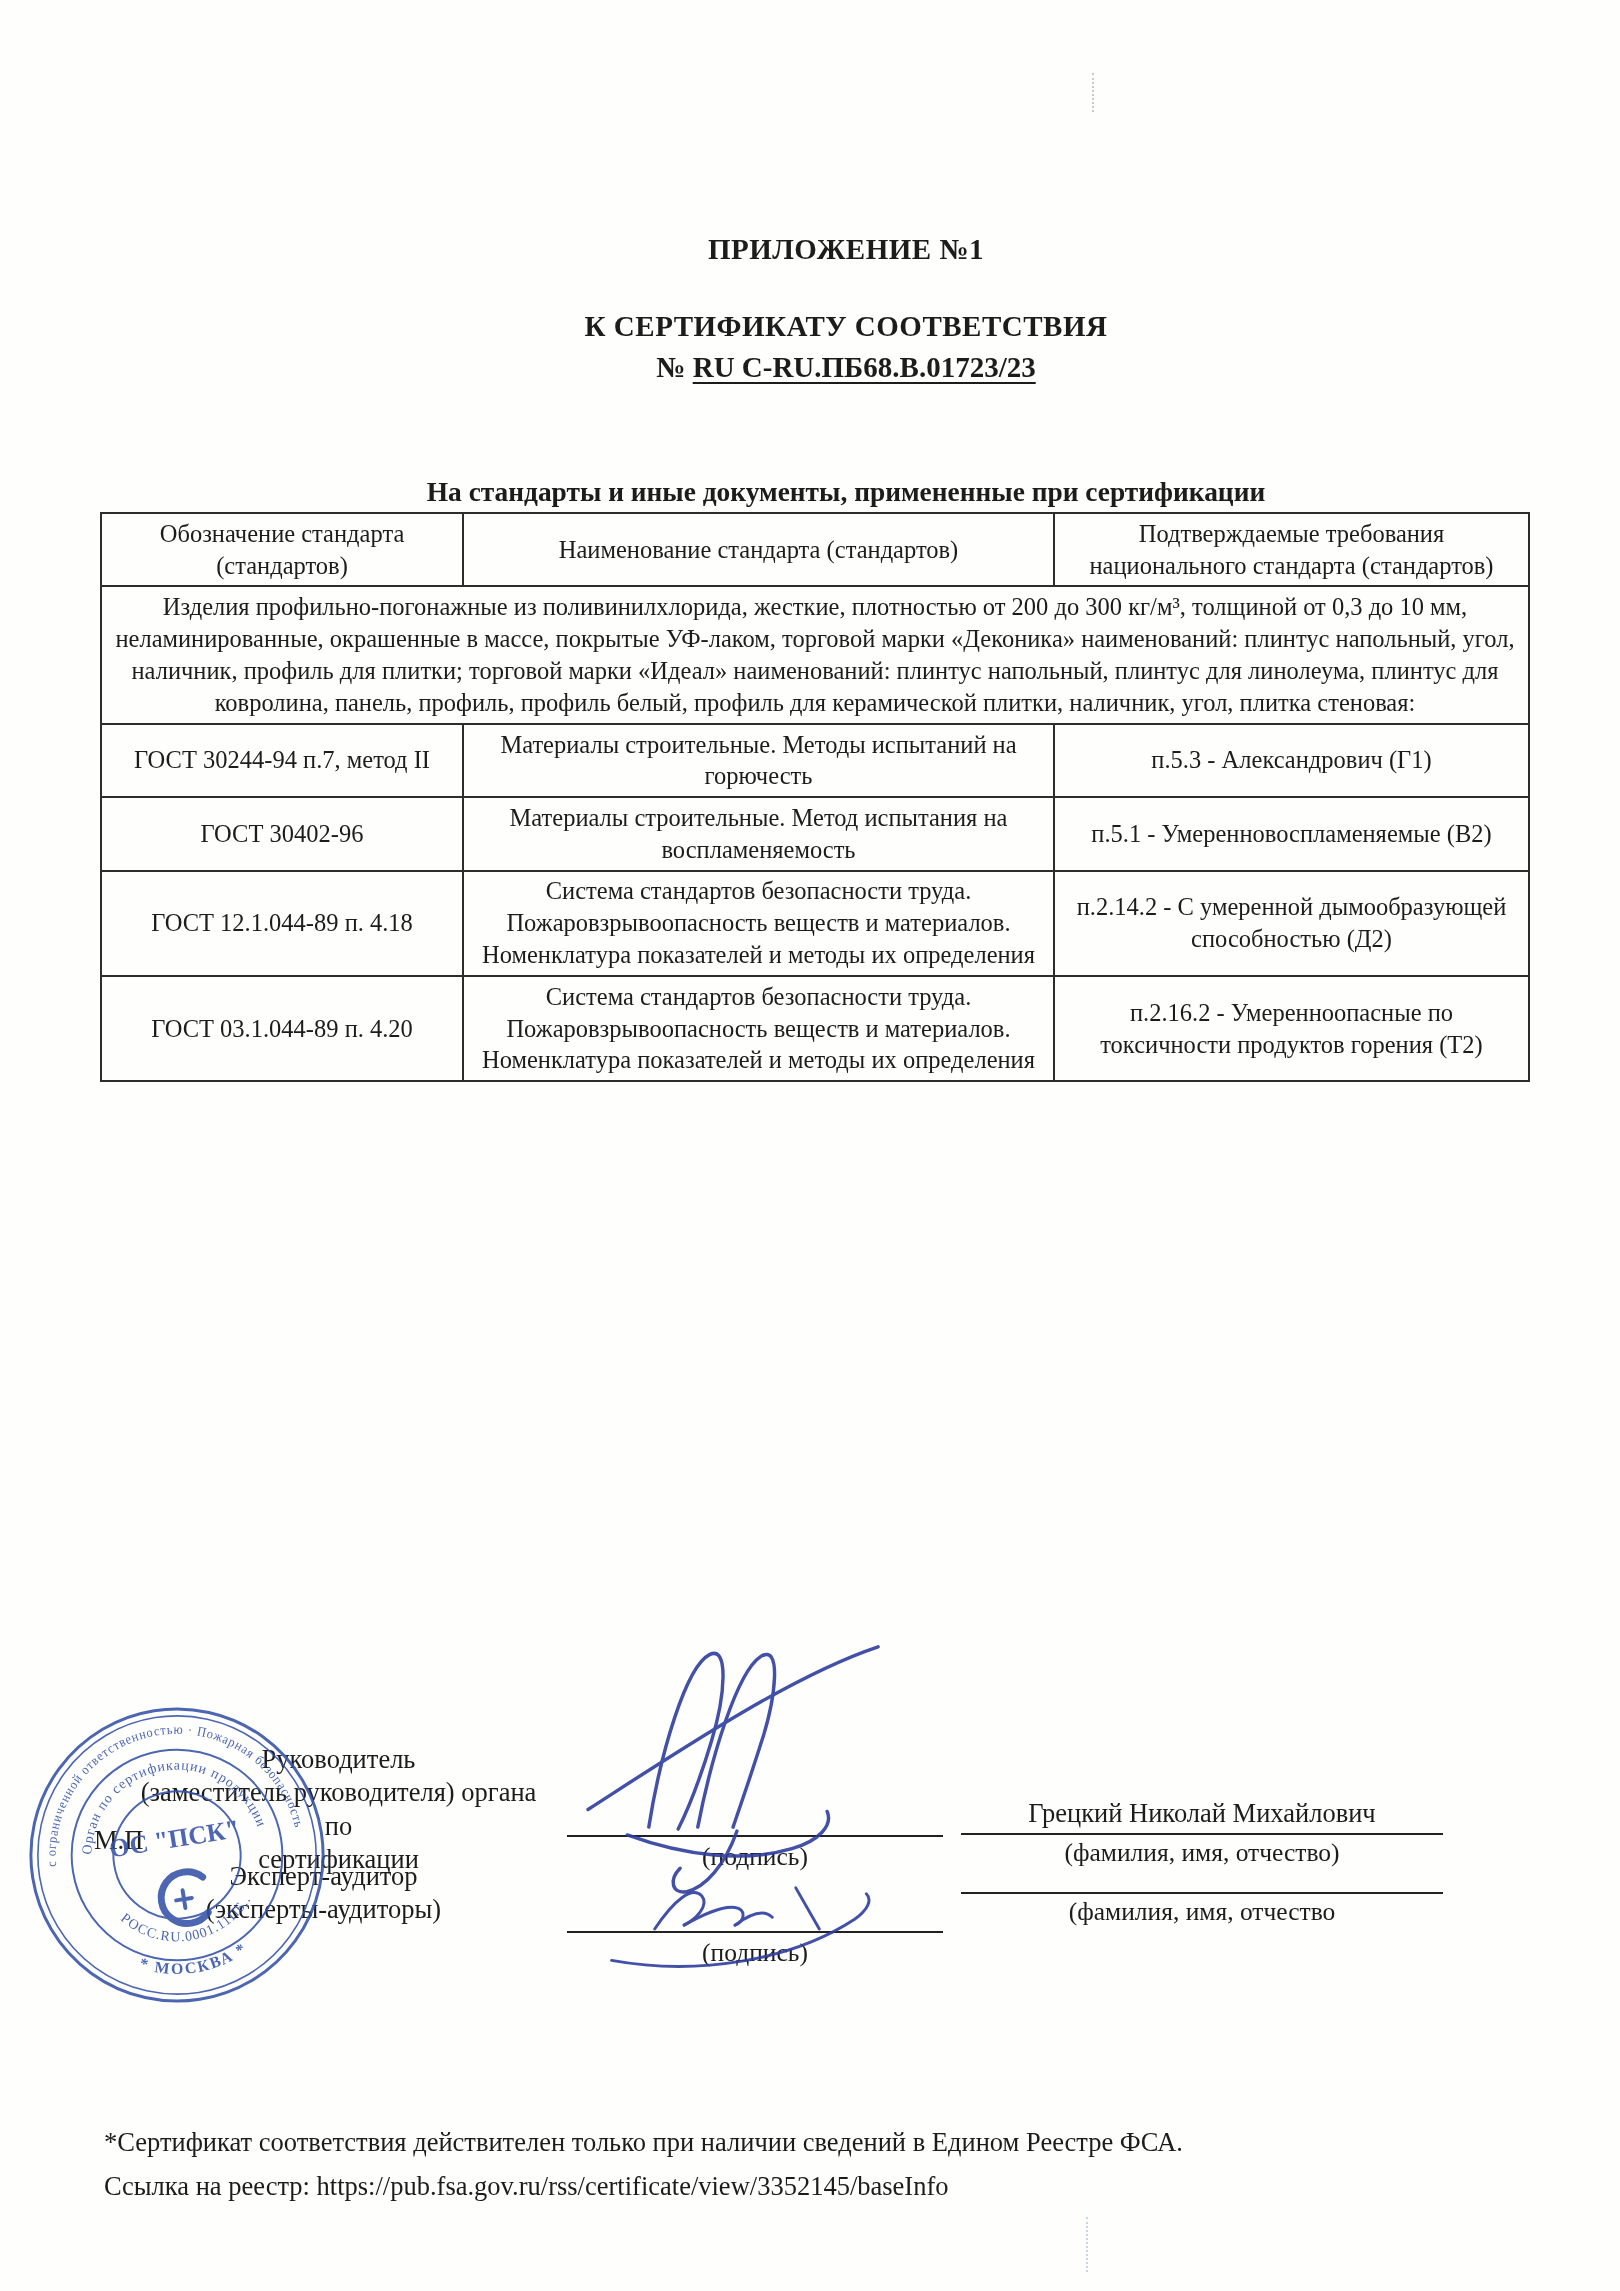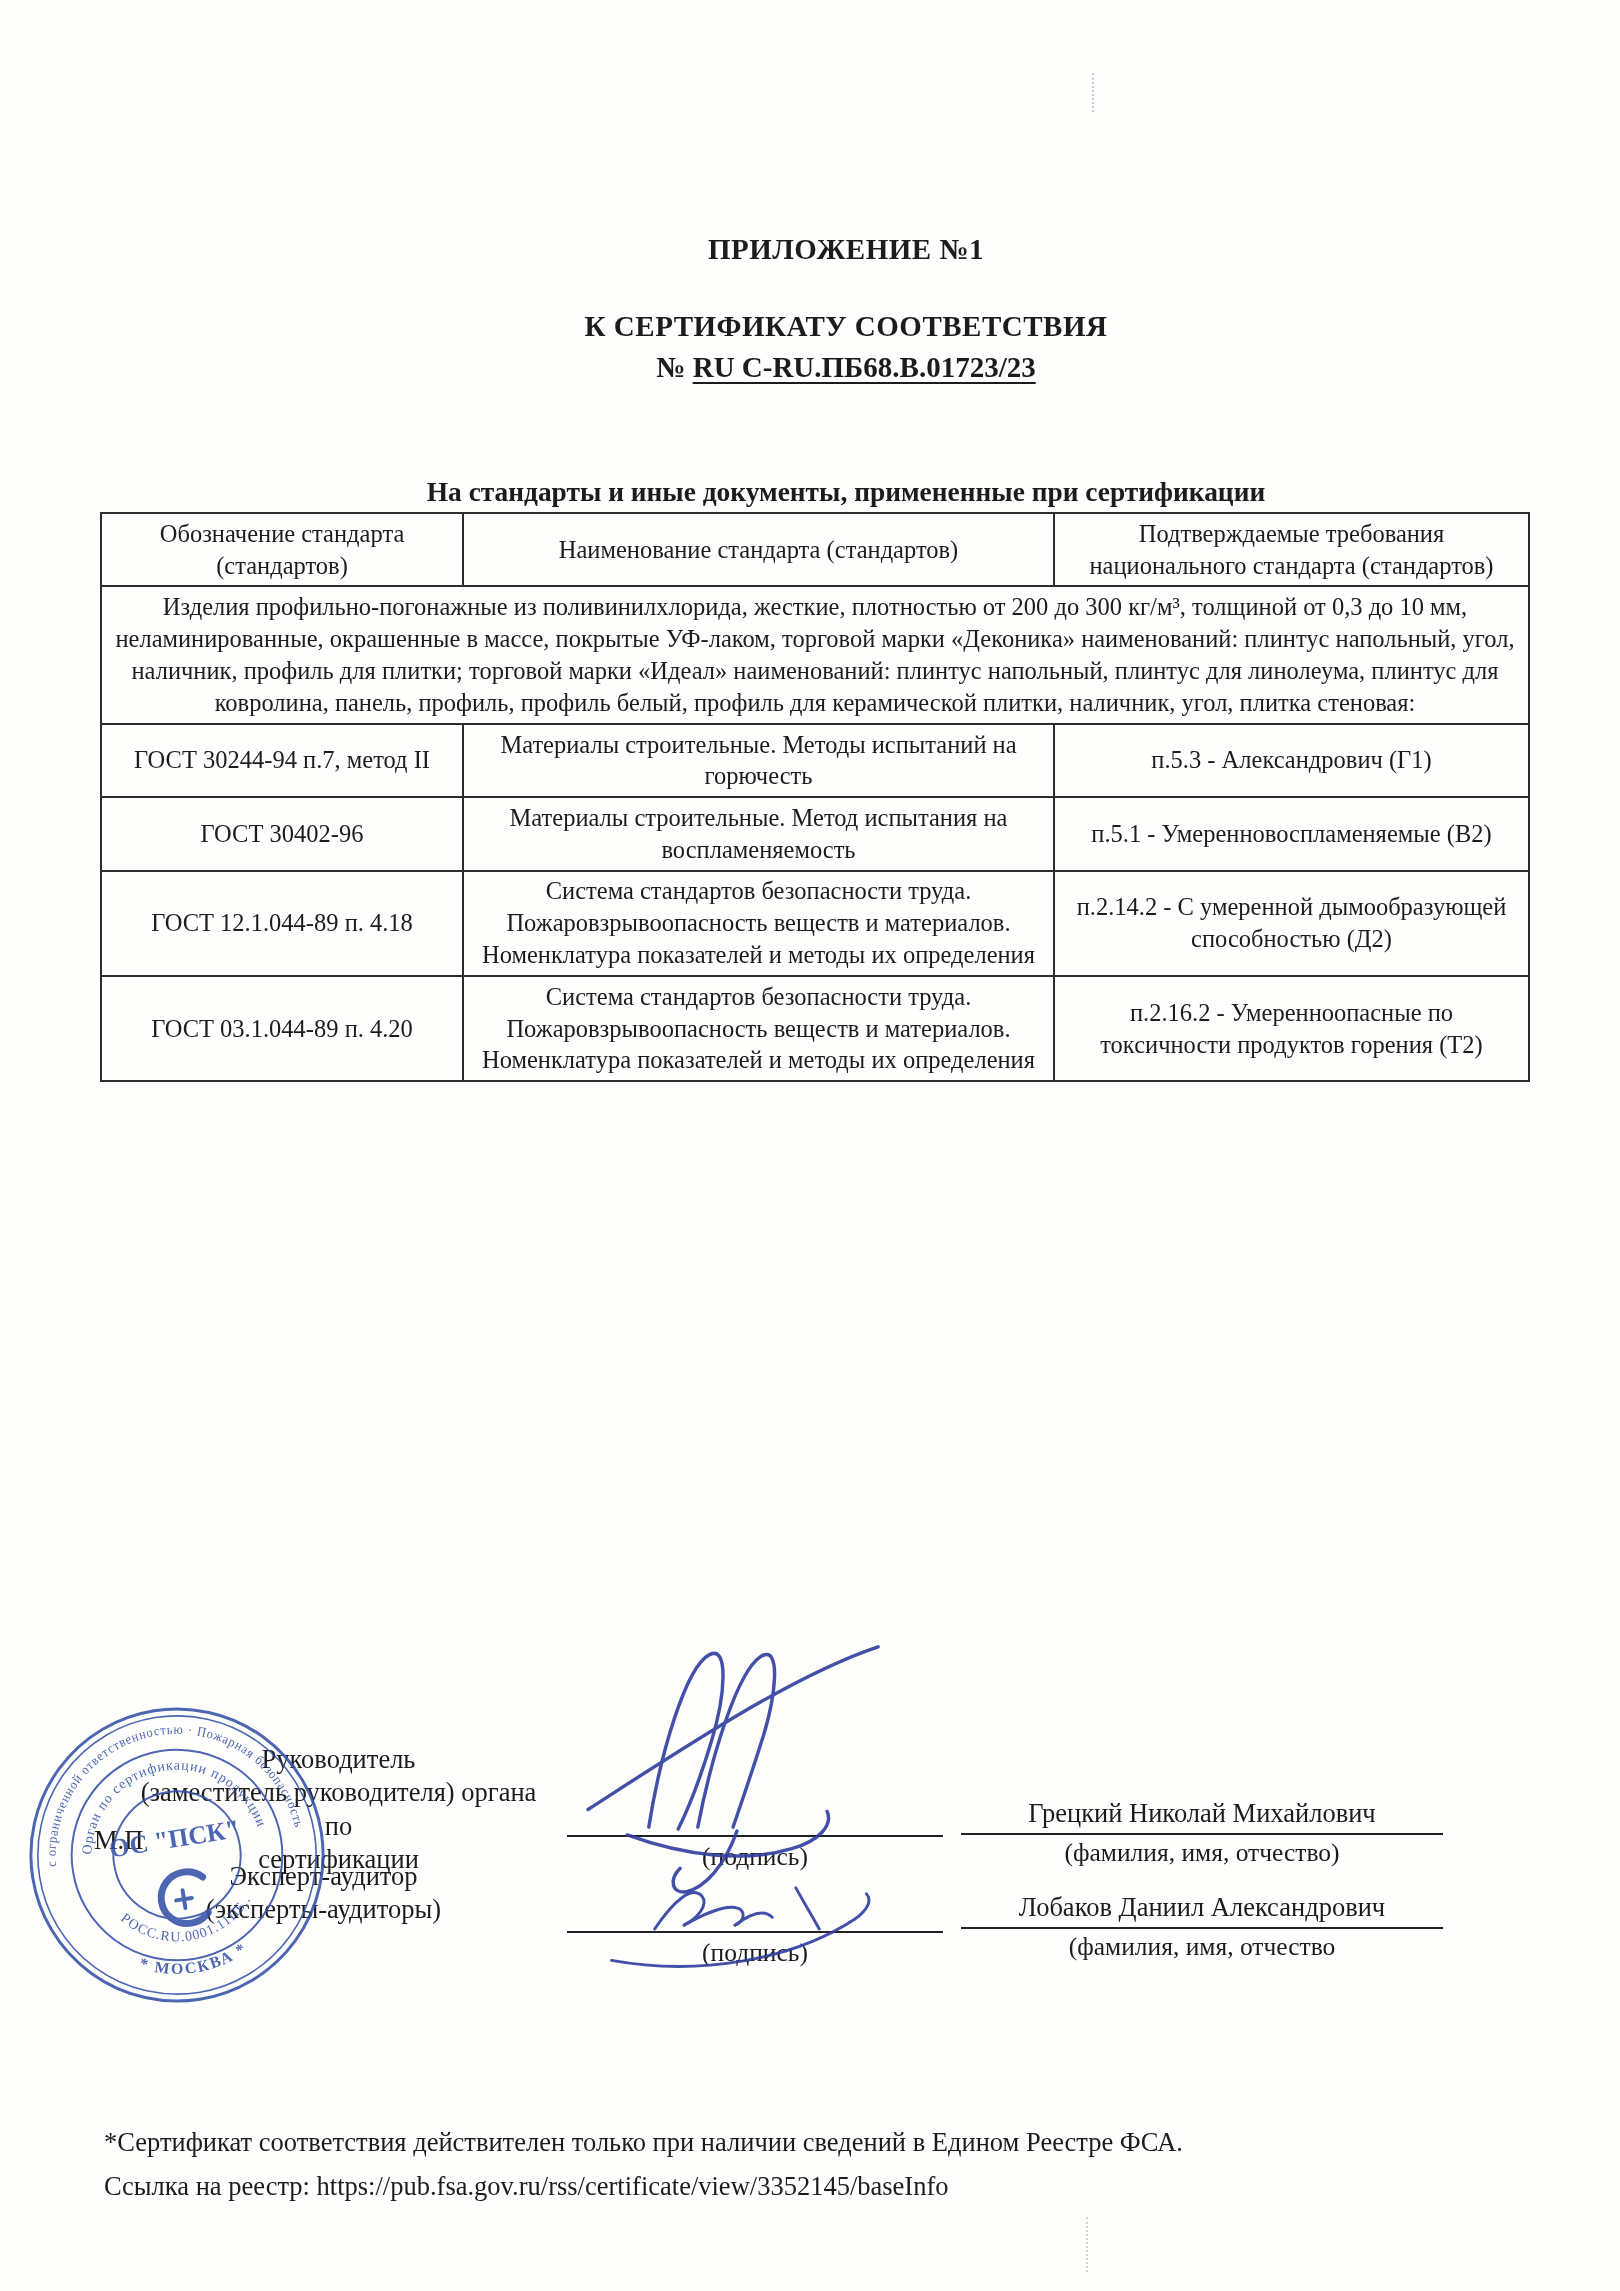--- a/index.html
+++ b/index.html
@@ -119,21 +119,20 @@
   <div class="abs" style="left:961px; top:1798px; width:482px;">
     <div class="sig-name">Грецкий Николай Михайлович</div>
     <div class="sig-line"></div>
     <div class="sig-caption">(фамилия, имя, отчество)</div>
   </div>
 
   <div class="abs sig-line" style="left:567px; top:1931px; width:376px;"></div>
   <div class="abs sig-caption" style="left:567px; top:1935px; width:376px;">(подпись)</div>
 
   <div class="abs" style="left:961px; top:1892px; width:482px;">
-    <div class="sig-name">Лобаков Даниил Александрович</div>
     <div class="sig-line"></div>
     <div class="sig-caption">(фамилия, имя, отчество</div>
   </div>
 
   <div class="stamp-wrap">
     <svg width="318" height="318" viewBox="0 0 320 320">
       <g fill="none" stroke="#3452a8">
         <circle cx="160" cy="160" r="147" stroke-width="3"></circle>
         <circle cx="160" cy="160" r="140" stroke-width="1.6"></circle>
         <circle cx="160" cy="160" r="106" stroke-width="2"></circle>

